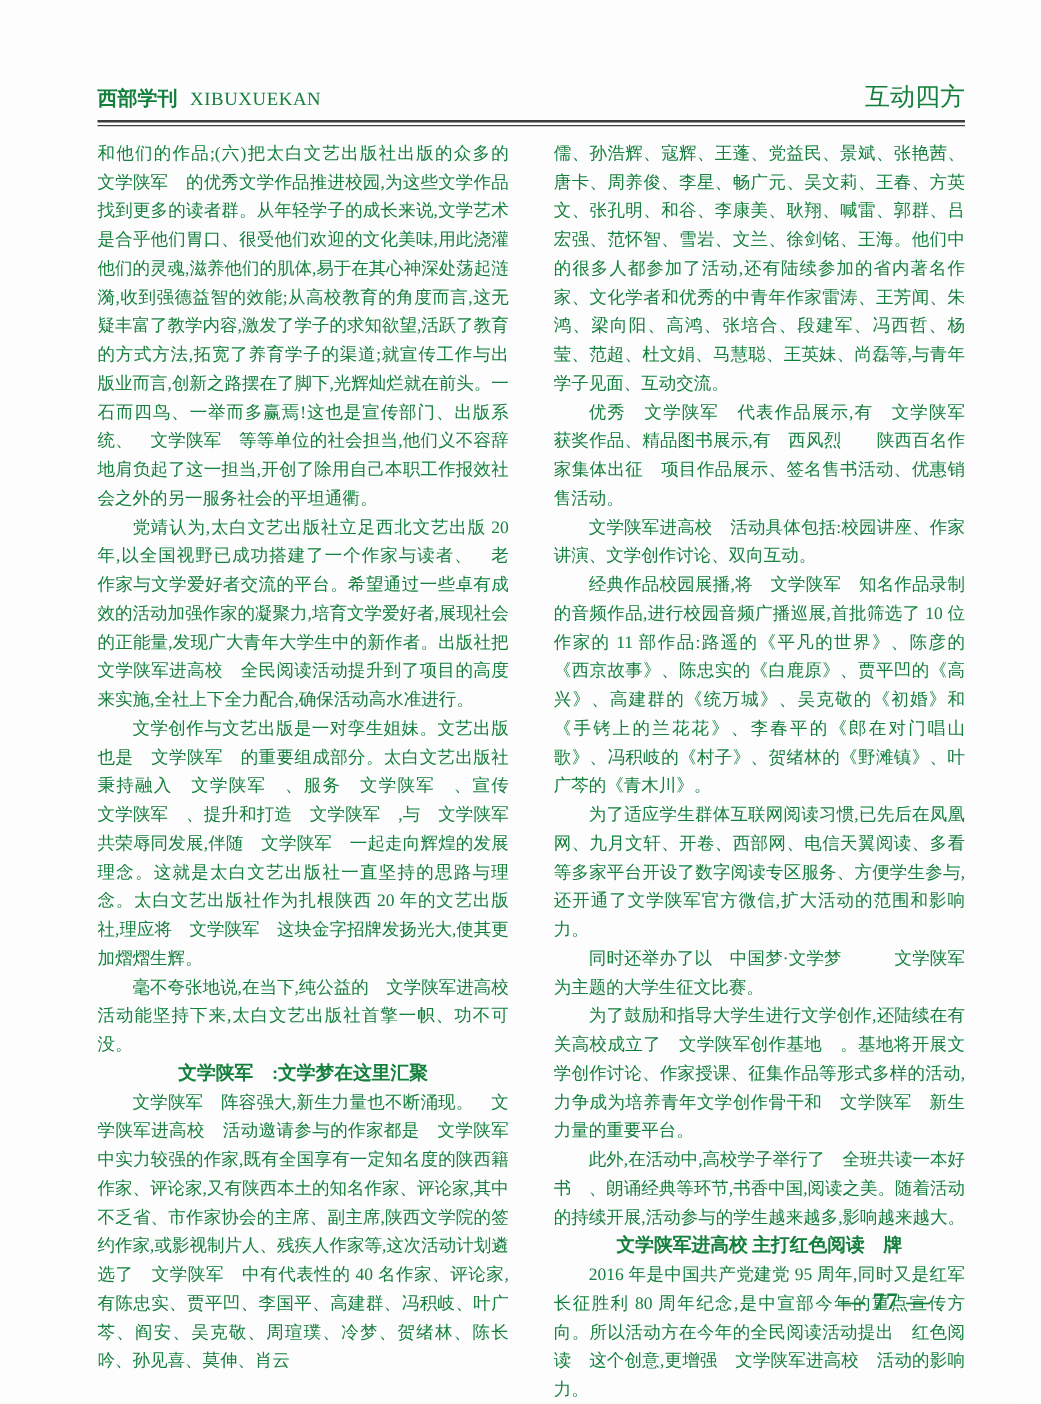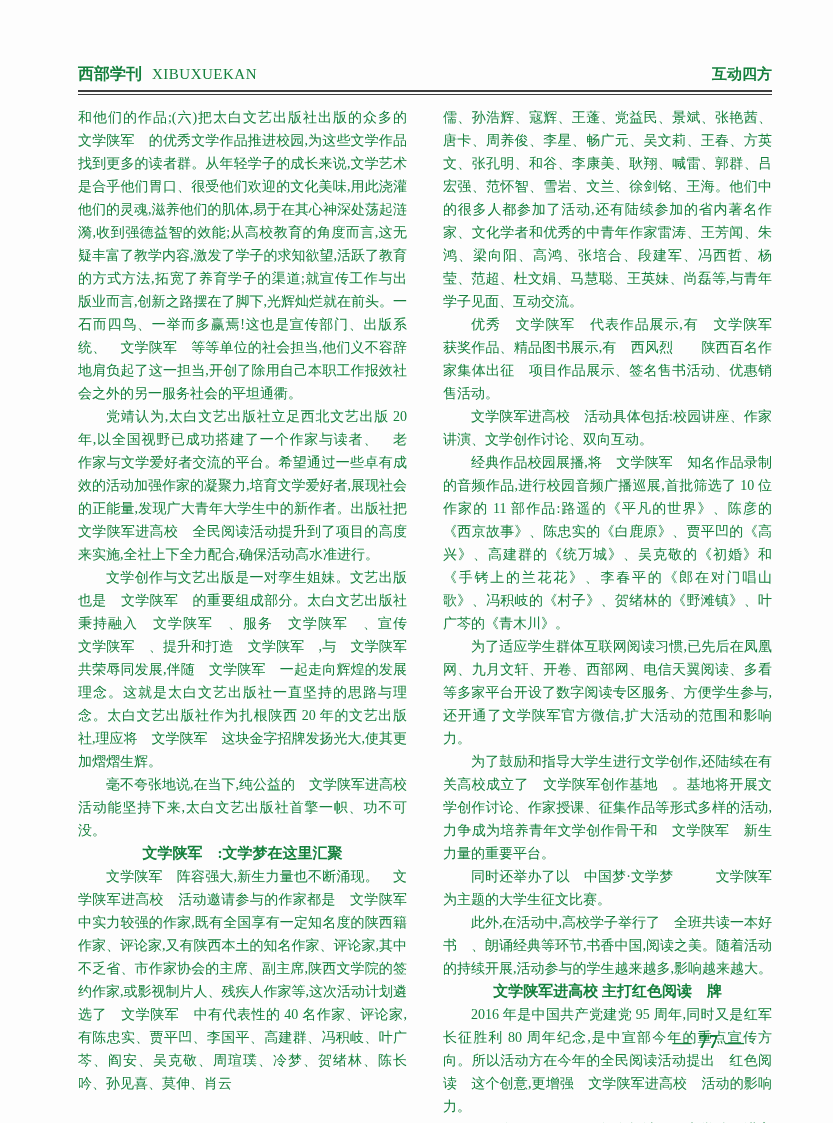--- a/index.html
+++ b/index.html
@@ -21,21 +21,21 @@
     width: 694px;
   }
   .masthead {
     display: flex;
     justify-content: space-between;
     align-items: baseline;
     font-size: 15px;
   }
   .journal-name { font-weight: bold; font-size: 16px; }
   .journal-name-en { font-size: 15px; margin-left: 10px; letter-spacing: 0.5px; }
-  .section-name { font-weight: bold; font-size: 15px; }
+  .section-name { font-weight: normal; font-size: 20px; }
   .double-rule {
     margin-top: 5px;
     height: 2px;
     border-top: 2px solid #3d3d3d;
     border-bottom: 1px solid #3d3d3d;
   }
   .columns {
     display: flex;
     gap: 36px;
     margin-top: 11px;
@@ -84,22 +84,22 @@
           <p class="indent">毫不夸张地说,在当下,纯公益的　文学陕军进高校　活动能坚持下来,太白文艺出版社首擎一帜、功不可没。</p>
           <h3>文学陕军　:文学梦在这里汇聚</h3>
           <p class="indent">文学陕军　阵容强大,新生力量也不断涌现。　文学陕军进高校　活动邀请参与的作家都是　文学陕军　中实力较强的作家,既有全国享有一定知名度的陕西籍作家、评论家,又有陕西本土的知名作家、评论家,其中不乏省、市作家协会的主席、副主席,陕西文学院的签约作家,或影视制片人、残疾人作家等,这次活动计划遴选了　文学陕军　中有代表性的 40 名作家、评论家,有陈忠实、贾平凹、李国平、高建群、冯积岐、叶广芩、阎安、吴克敬、周瑄璞、冷梦、贺绪林、陈长吟、孙见喜、莫伸、肖云</p>
         </div>
       <div class="col">
           <p>儒、孙浩辉、寇辉、王蓬、党益民、景斌、张艳茜、唐卡、周养俊、李星、畅广元、吴文莉、王春、方英文、张孔明、和谷、李康美、耿翔、喊雷、郭群、吕宏强、范怀智、雪岩、文兰、徐剑铭、王海。他们中的很多人都参加了活动,还有陆续参加的省内著名作家、文化学者和优秀的中青年作家雷涛、王芳闻、朱鸿、梁向阳、高鸿、张培合、段建军、冯西哲、杨莹、范超、杜文娟、马慧聪、王英妹、尚磊等,与青年学子见面、互动交流。</p>
           <p class="indent">优秀　文学陕军　代表作品展示,有　文学陕军　获奖作品、精品图书展示,有　西风烈　　陕西百名作家集体出征　项目作品展示、签名售书活动、优惠销售活动。</p>
           <p class="indent">文学陕军进高校　活动具体包括:校园讲座、作家讲演、文学创作讨论、双向互动。</p>
           <p class="indent">经典作品校园展播,将　文学陕军　知名作品录制的音频作品,进行校园音频广播巡展,首批筛选了 10 位作家的 11 部作品:路遥的《平凡的世界》、陈彦的《西京故事》、陈忠实的《白鹿原》、贾平凹的《高兴》、高建群的《统万城》、吴克敬的《初婚》和《手铐上的兰花花》、李春平的《郎在对门唱山歌》、冯积岐的《村子》、贺绪林的《野滩镇》、叶广芩的《青木川》。</p>
           <p class="indent">为了适应学生群体互联网阅读习惯,已先后在凤凰网、九月文轩、开卷、西部网、电信天翼阅读、多看等多家平台开设了数字阅读专区服务、方便学生参与,还开通了文学陕军官方微信,扩大活动的范围和影响力。</p>
+          <p class="indent">同时还举办了以　中国梦·文学梦　　　文学陕军　为主题的大学生征文比赛。</p>
           <p class="indent">为了鼓励和指导大学生进行文学创作,还陆续在有关高校成立了　文学陕军创作基地　。基地将开展文学创作讨论、作家授课、征集作品等形式多样的活动,力争成为培养青年文学创作骨干和　文学陕军　新生力量的重要平台。</p>
-          <p class="indent">同时还举办了以　中国梦·文学梦　　　文学陕军　为主题的大学生征文比赛。</p>
           <p class="indent">此外,在活动中,高校学子举行了　全班共读一本好书　、朗诵经典等环节,书香中国,阅读之美。随着活动的持续开展,活动参与的学生越来越多,影响越来越大。</p>
           <h3>文学陕军进高校 主打红色阅读　牌</h3>
           <p class="indent">2016 年是中国共产党建党 95 周年,同时又是红军长征胜利 80 周年纪念,是中宣部今年的重点宣传方向。所以活动方在今年的全民阅读活动提出　红色阅读　这个创意,更增强　文学陕军进高校　活动的影响力。</p>
           <p class="indent">2016 年 4 月 26 日,　红色阅读　　文学陕军进高校</p>
         </div>
     </div>
   </div>
   <div class="page-number">— 77 —</div>
 </div>
 

